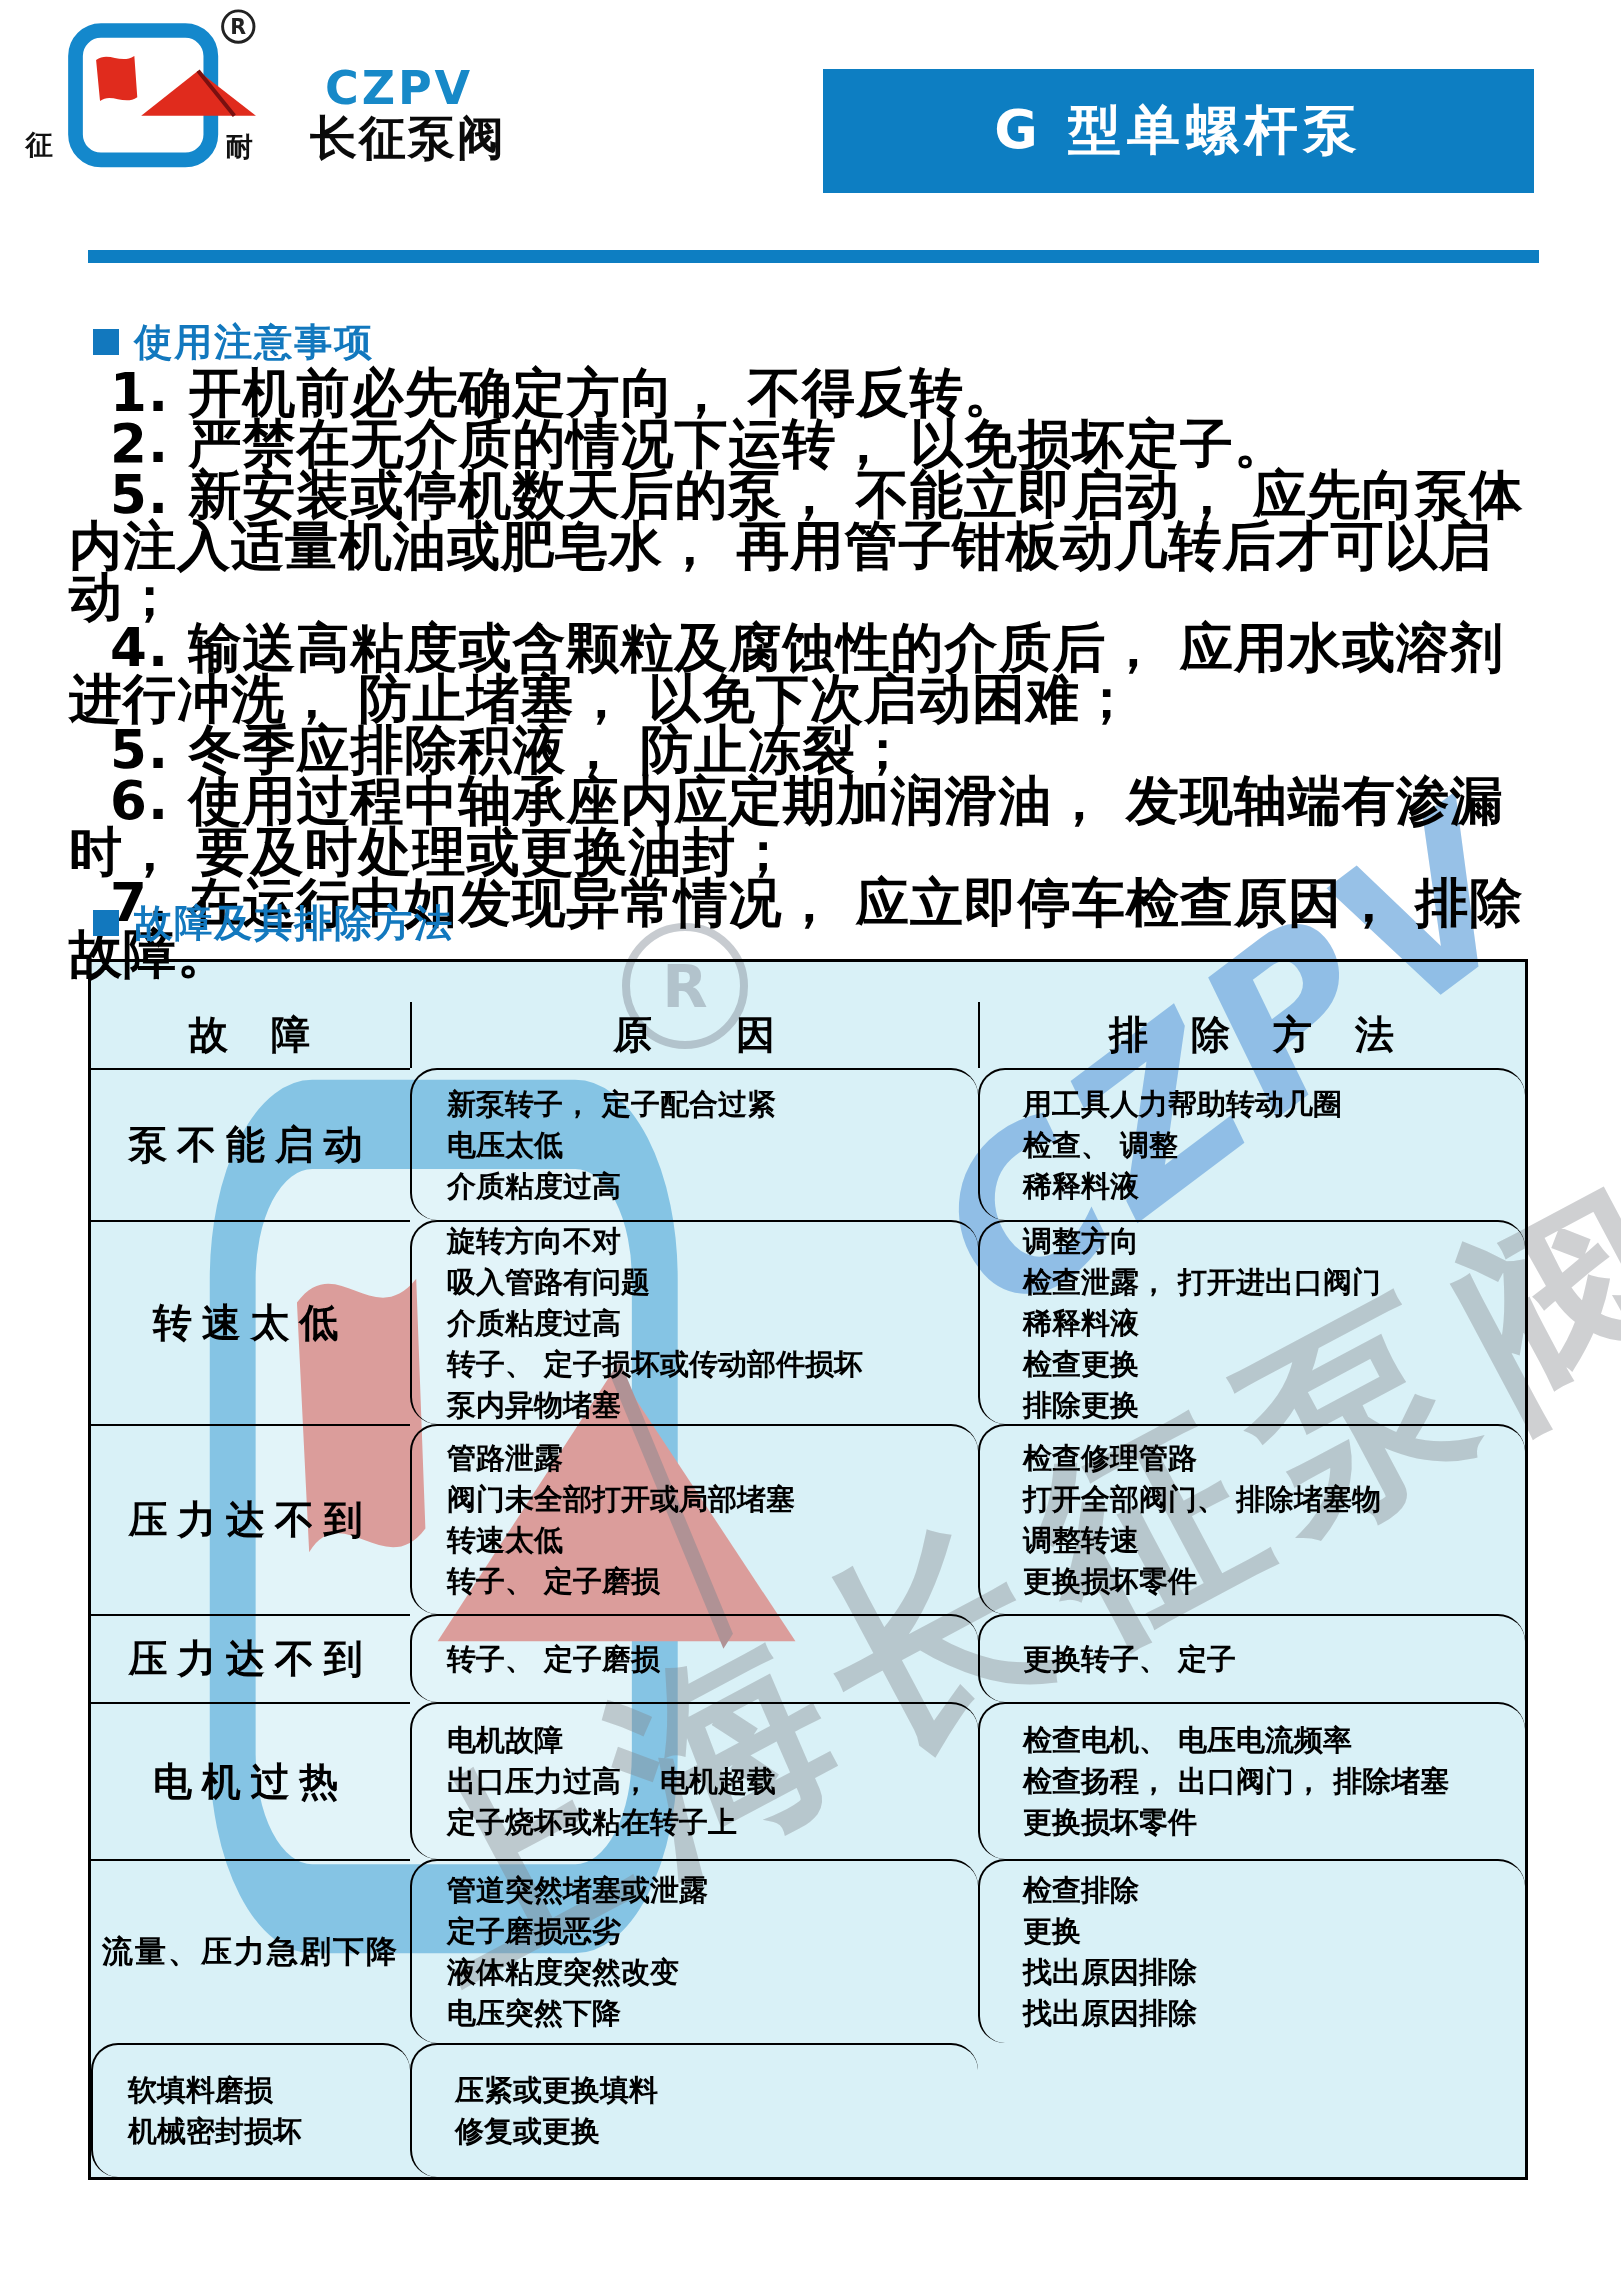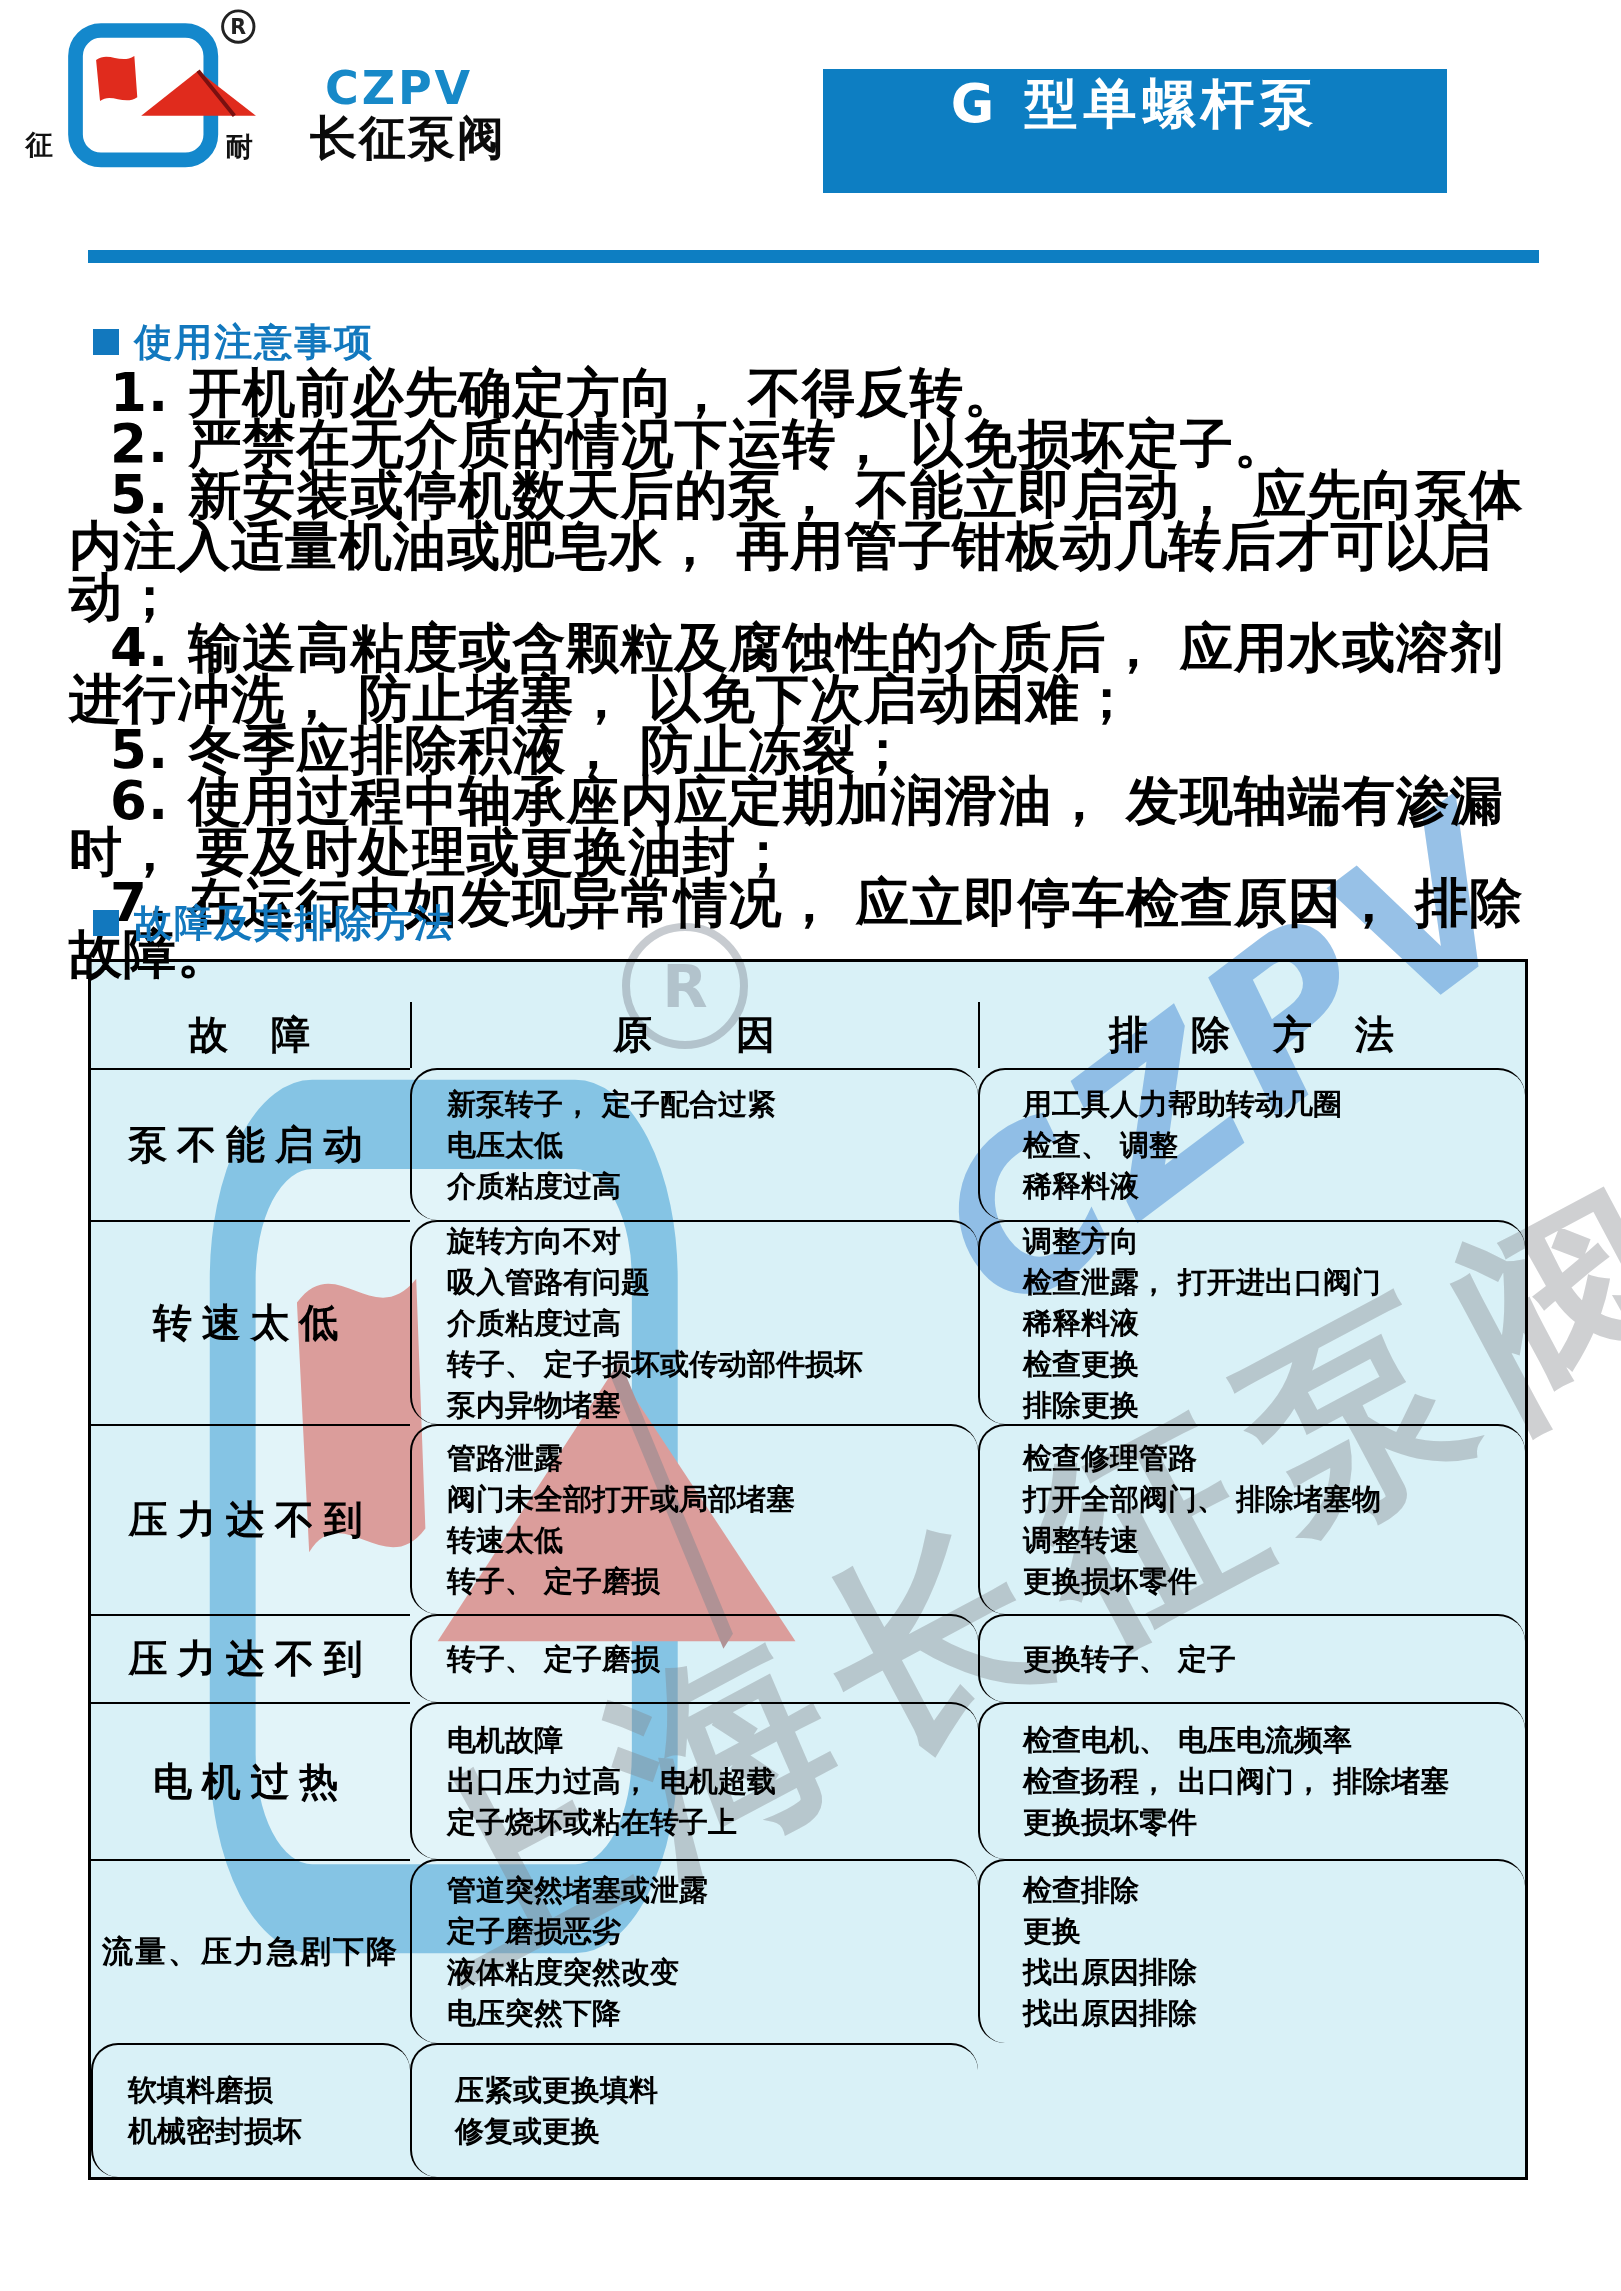--- a/index.html
+++ b/index.html
@@ -11,22 +11,22 @@
   .logo-svg{position:absolute;left:0;top:0;}
   .brand-en{
     position:absolute;left:325px;top:65px;font-size:46px;font-weight:bold;
     color:#1789c8;letter-spacing:2.9px;line-height:1;
   }
   .brand-cn{
     position:absolute;left:310px;top:114px;font-size:47px;font-weight:bold;
     color:#0a0a0a;letter-spacing:2px;line-height:1;
   }
   .titlebar{
-    position:absolute;left:823px;top:69px;width:624px;height:124px;
-    background:#0d7ec2;display:flex;justify-content:center;
+    position:absolute;left:823px;top:69px;width:711px;height:124px;
+    background:#0d7ec2;display:flex;align-items:center;justify-content:center;
   }
   .titlebar span{
     color:#ffffff;font-size:53px;font-weight:bold;letter-spacing:5.9px;
   }
   .divider{
     position:absolute;left:88px;top:250px;width:1451px;height:12.7px;background:#0d7ec2;
   }
   
   .sec-head{position:absolute;display:flex;align-items:center;z-index:3;}
   .sec-head .bullet{width:25.5px;height:25.5px;background:#1278be;margin-right:15.7px;flex:0 0 auto;}

